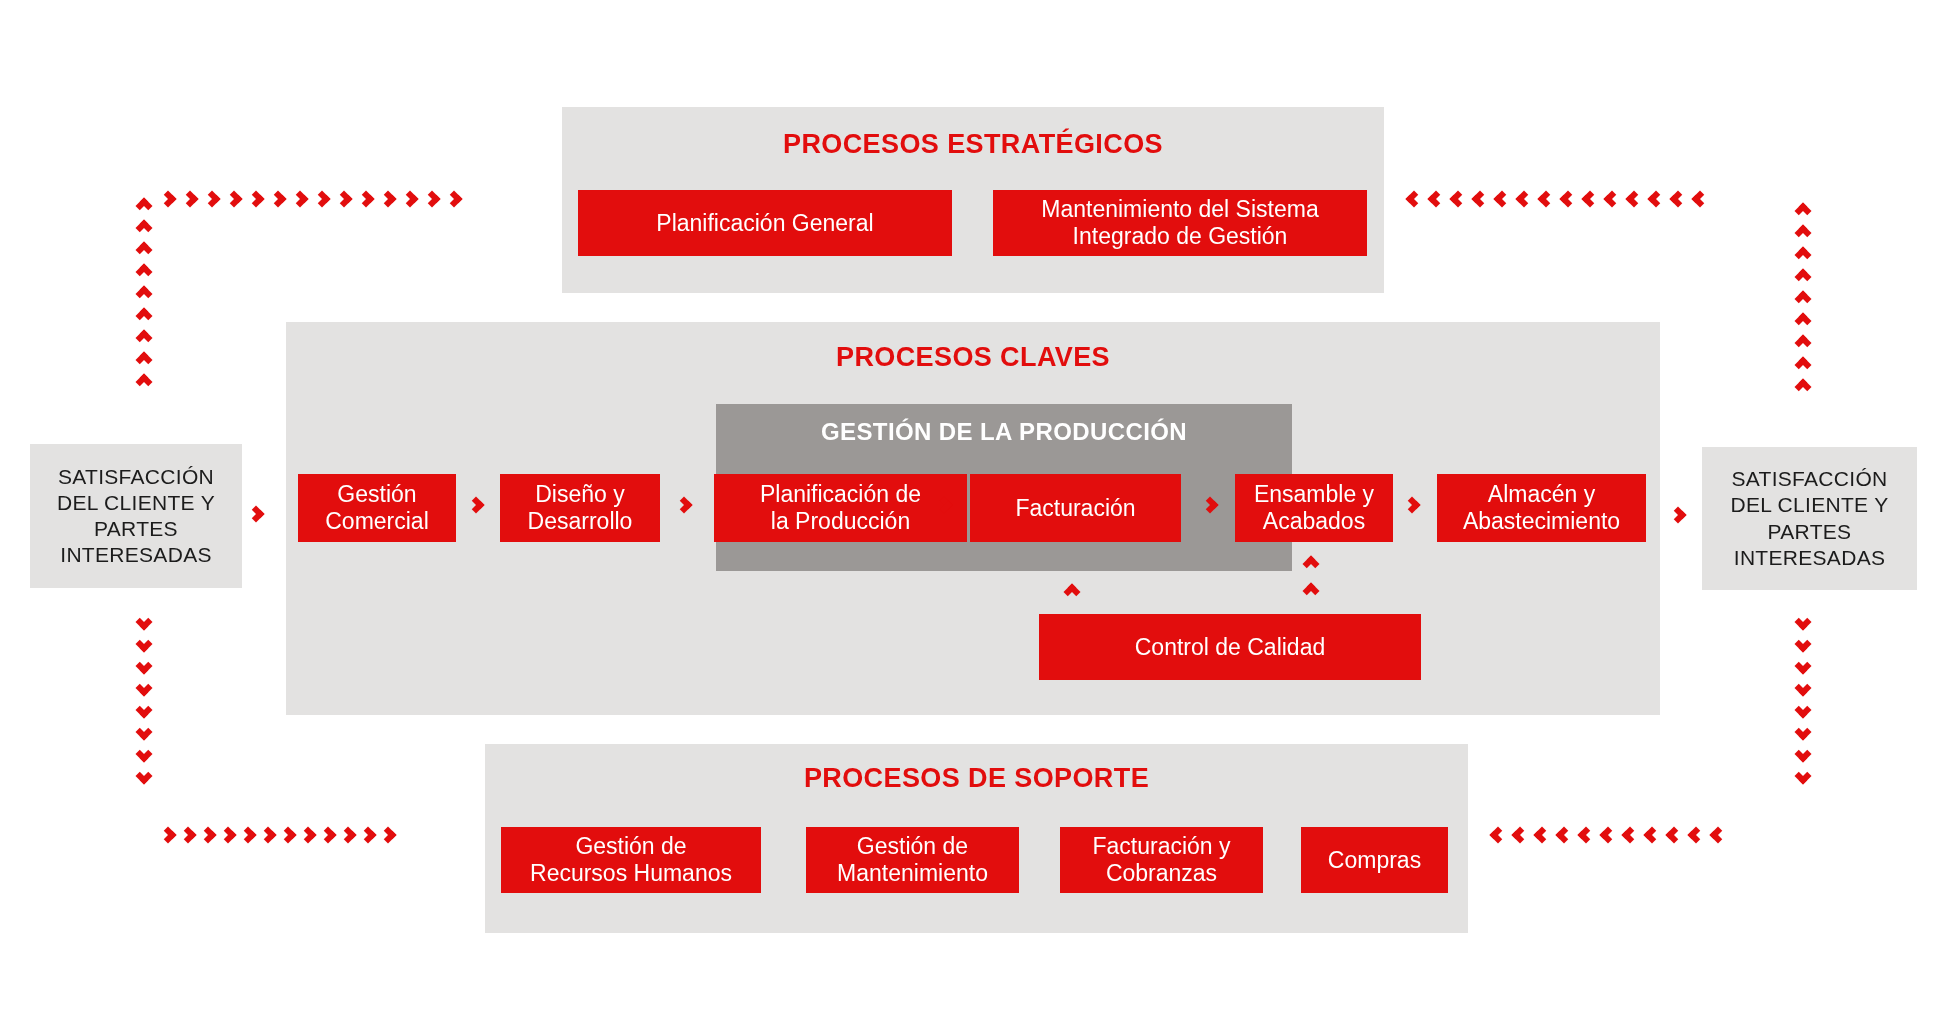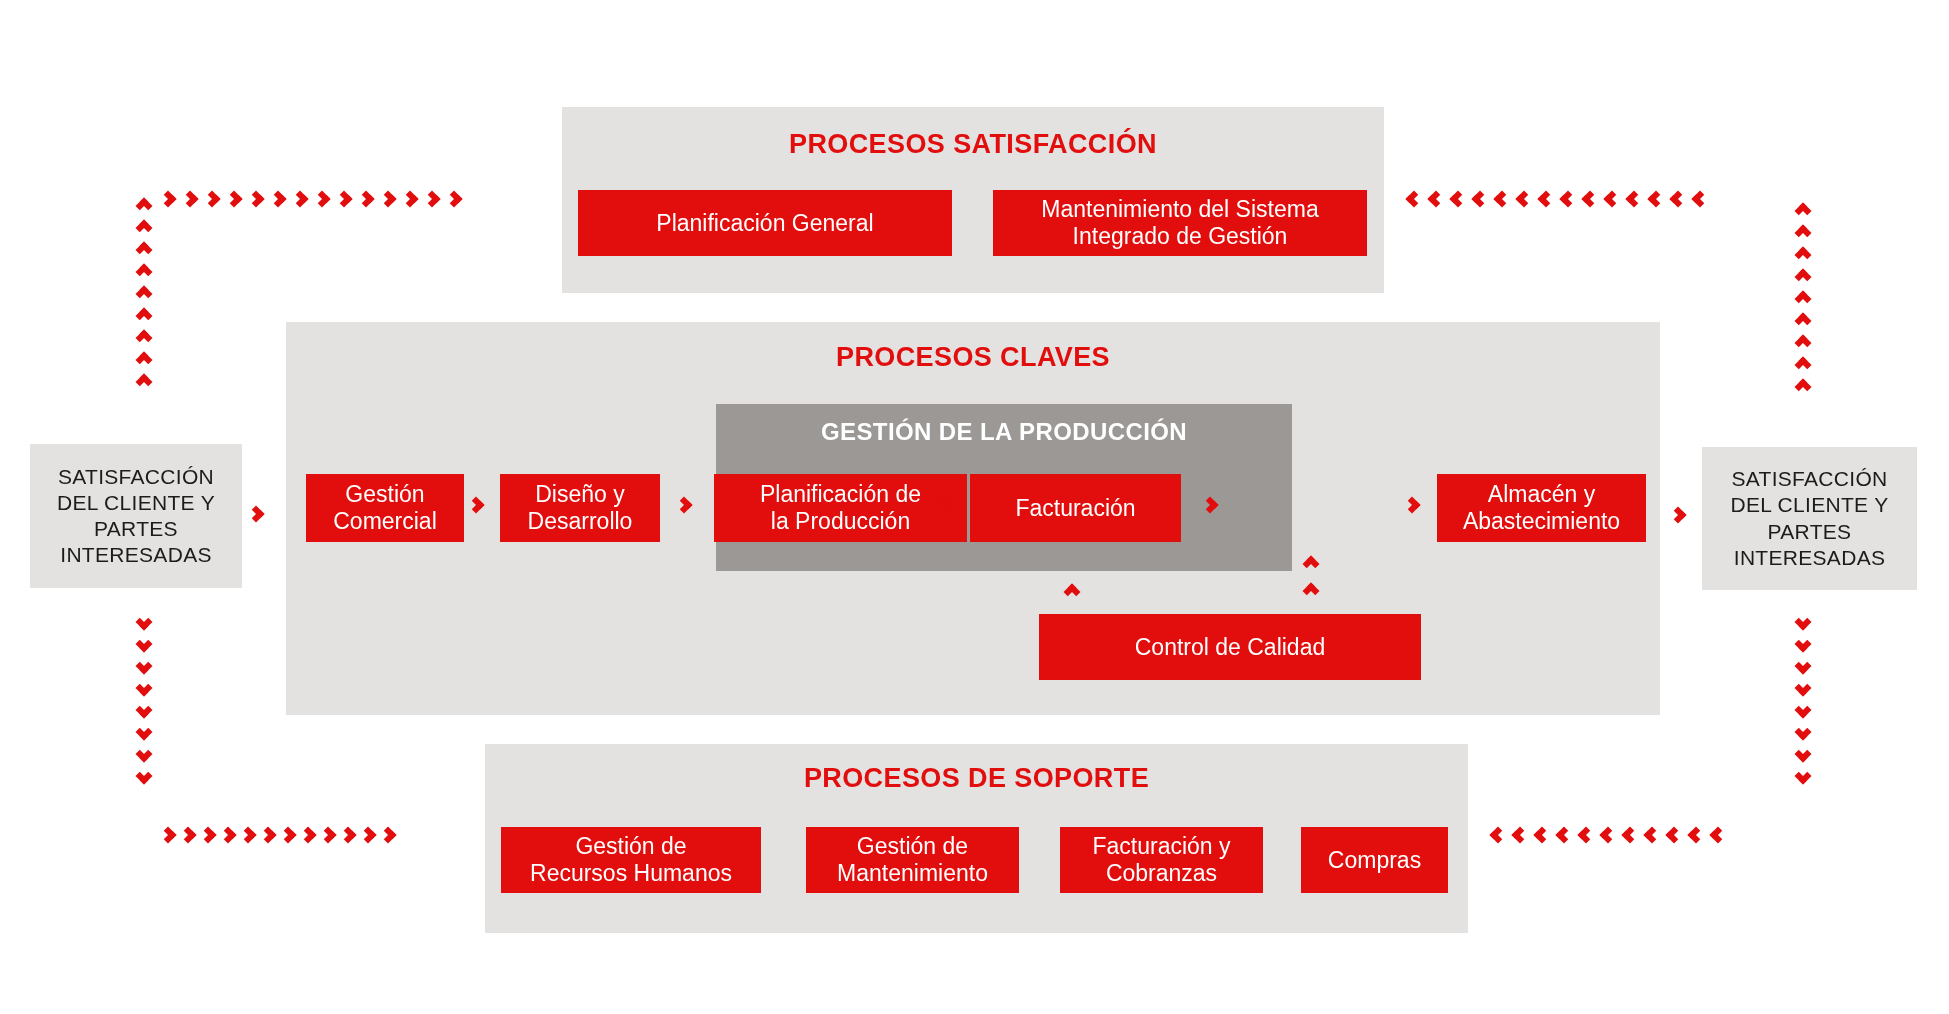--- a/index.html
+++ b/index.html
@@ -52,48 +52,50 @@
   .chain{position:absolute;display:flex;}
   .chain.h{flex-direction:row;gap:10px;}
   .chain.v{flex-direction:column;gap:10px;}
 </style>
 </head>
 <body>
 
 <div id="canvas">
 
   <div class="section" style="left:562px;top:107px;width:822px;height:186px;">
-    <div class="sec-title" style="top:22px;">PROCESOS SATISFACCIÓN</div>
+    <div class="sec-title" style="top:22px;">PROCESOS ESTRATÉGICOS</div>
     <div class="rbox" style="left:16px;top:83px;width:374px;height:66px;">Planificación General</div>
     <div class="rbox" style="left:431px;top:83px;width:374px;height:66px;">Mantenimiento del Sistema
 Integrado de Gestión</div>
   </div>
 
   <div class="section" style="left:286px;top:322px;width:1374px;height:393px;">
     <div class="sec-title" style="top:20px;">PROCESOS CLAVES</div>
 
     <div class="group" style="left:430px;top:82px;width:576px;height:167px;">
       <div class="group-title">GESTIÓN DE LA PRODUCCIÓN</div>
     </div>
 
-    <div class="rbox" style="left:20px;top:152px;width:158px;height:68px;">Gestión
+    <div class="rbox" style="left:12px;top:152px;width:158px;height:68px;">Gestión
 Comercial</div>
     <i class="chev right abs" style="left:184px;top:177px;"></i>
 
     <div class="rbox" style="left:214px;top:152px;width:160px;height:68px;">Diseño y
 Desarrollo</div>
     <i class="chev right abs" style="left:392px;top:177px;"></i>
 
     <div class="rbox" style="left:428px;top:152px;width:253px;height:68px;">Planificación de
 la Producción</div>
     <i class="chev right abs" style="left:652px;top:177px;"></i>
 
     <div class="rbox" style="left:684px;top:152px;width:211px;height:68px;">Facturación</div>
     <i class="chev right abs" style="left:918px;top:177px;"></i>
 
+    <div class="rbox" style="left:949px;top:152px;width:158px;height:68px;">Ensamble y
+Acabados</div>
     <i class="chev right abs" style="left:1120px;top:177px;"></i>
 
     <div class="rbox" style="left:1151px;top:152px;width:209px;height:68px;">Almacén y
 Abastecimiento</div>
 
     <i class="chev up abs" style="left:780px;top:264px;"></i>
     <i class="chev up abs" style="left:1019px;top:236px;"></i>
     <i class="chev up abs" style="left:1019px;top:263px;"></i>
 
     <div class="rbox" style="left:717px;top:292px;width:382px;height:66px;margin-left:36px;">Control de Calidad</div>

